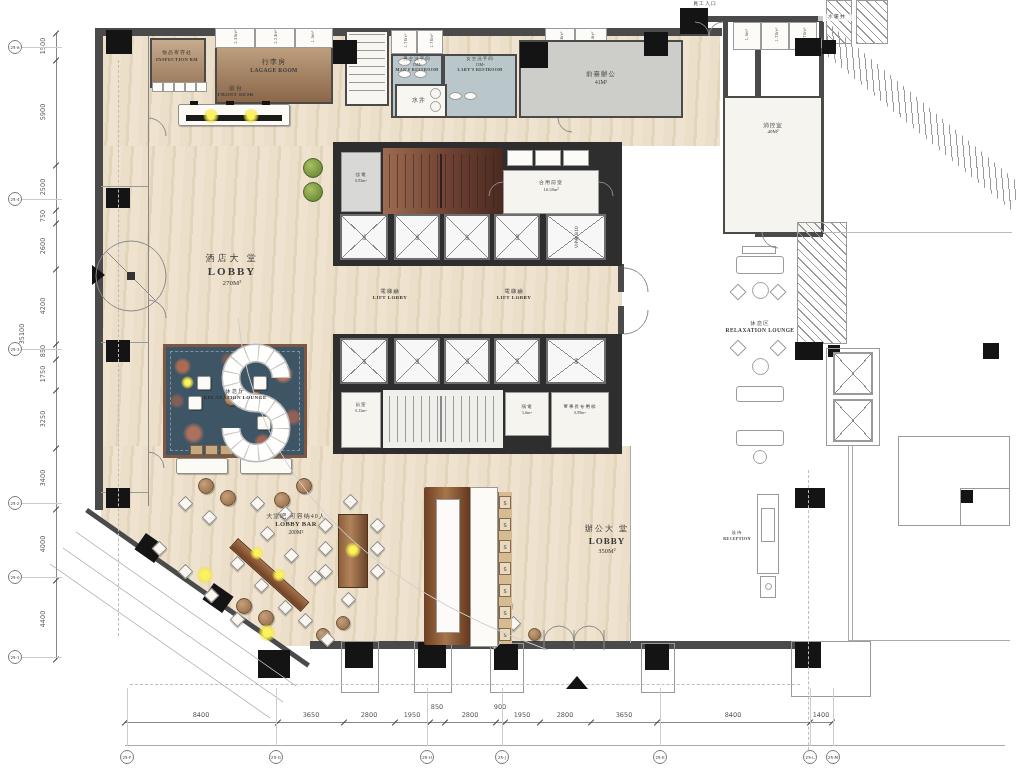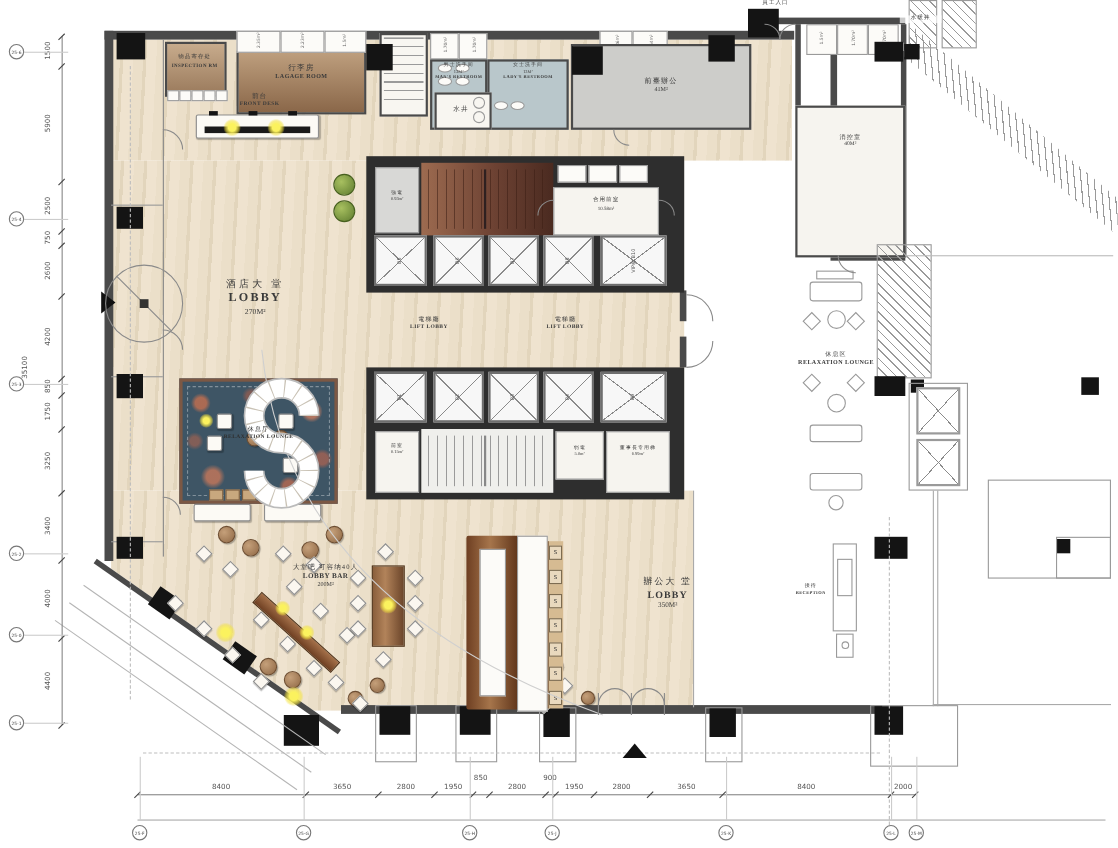--- a/index.html
+++ b/index.html
@@ -523,21 +523,21 @@
   <div class="dim cx" style="left:311px;top:711px">3650</div>
   <div class="dim cx" style="left:369px;top:711px">2800</div>
   <div class="dim cx" style="left:412px;top:711px">1950</div>
   <div class="dim cx" style="left:437px;top:703px">850</div>
   <div class="dim cx" style="left:470px;top:711px">2800</div>
   <div class="dim cx" style="left:500px;top:703px">900</div>
   <div class="dim cx" style="left:522px;top:711px">1950</div>
   <div class="dim cx" style="left:565px;top:711px">2800</div>
   <div class="dim cx" style="left:624px;top:711px">3650</div>
   <div class="dim cx" style="left:733px;top:711px">8400</div>
-  <div class="dim cx" style="left:821px;top:711px">2000</div>
+  <div class="dim cx" style="left:821px;top:711px">1400</div>
   <div class="ext" style="left:127px;top:688px;width:1px;height:58px"></div>
   <div class="ext" style="left:276px;top:688px;width:1px;height:58px"></div>
   <div class="ext" style="left:427px;top:688px;width:1px;height:58px"></div>
   <div class="ext" style="left:502px;top:688px;width:1px;height:58px"></div>
   <div class="ext" style="left:660px;top:688px;width:1px;height:58px"></div>
   <div class="ext" style="left:810px;top:688px;width:1px;height:58px"></div>
   <div class="ext" style="left:833px;top:688px;width:1px;height:58px"></div>
   <div class="bub" style="left:120px;top:750px">25-F</div>
   <div class="bub" style="left:269px;top:750px">25-G</div>
   <div class="bub" style="left:420px;top:750px">25-H</div>

